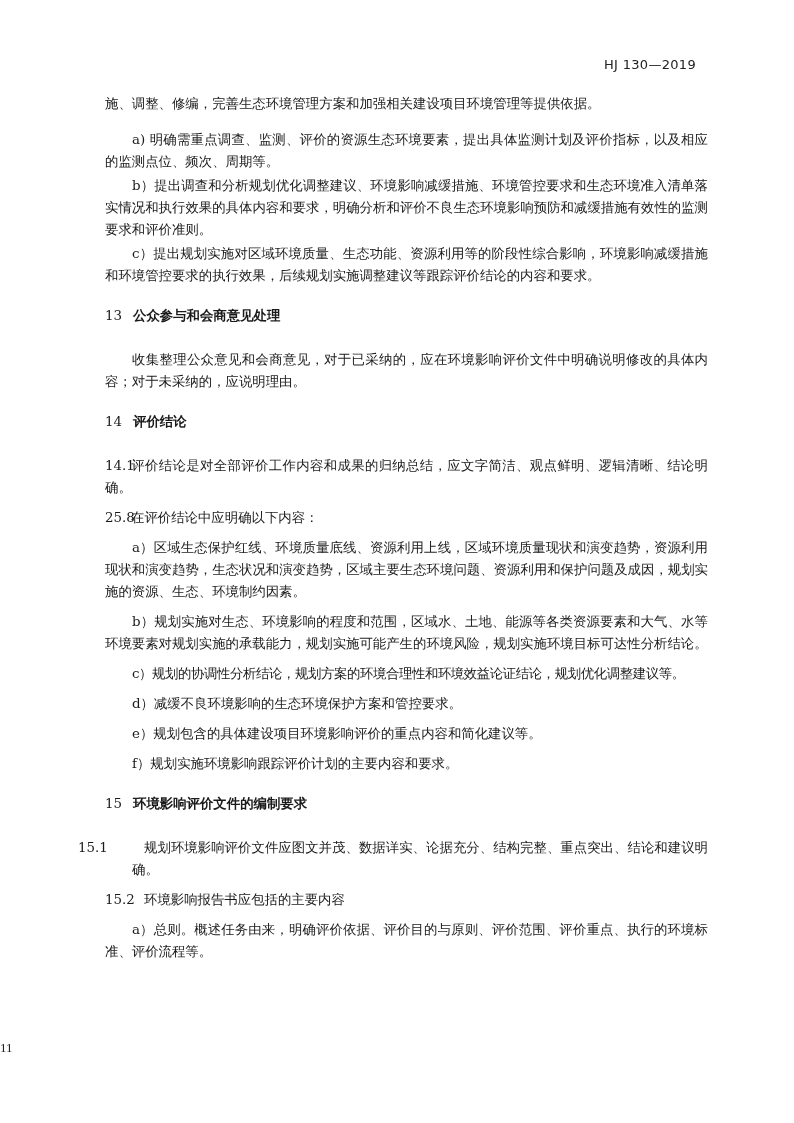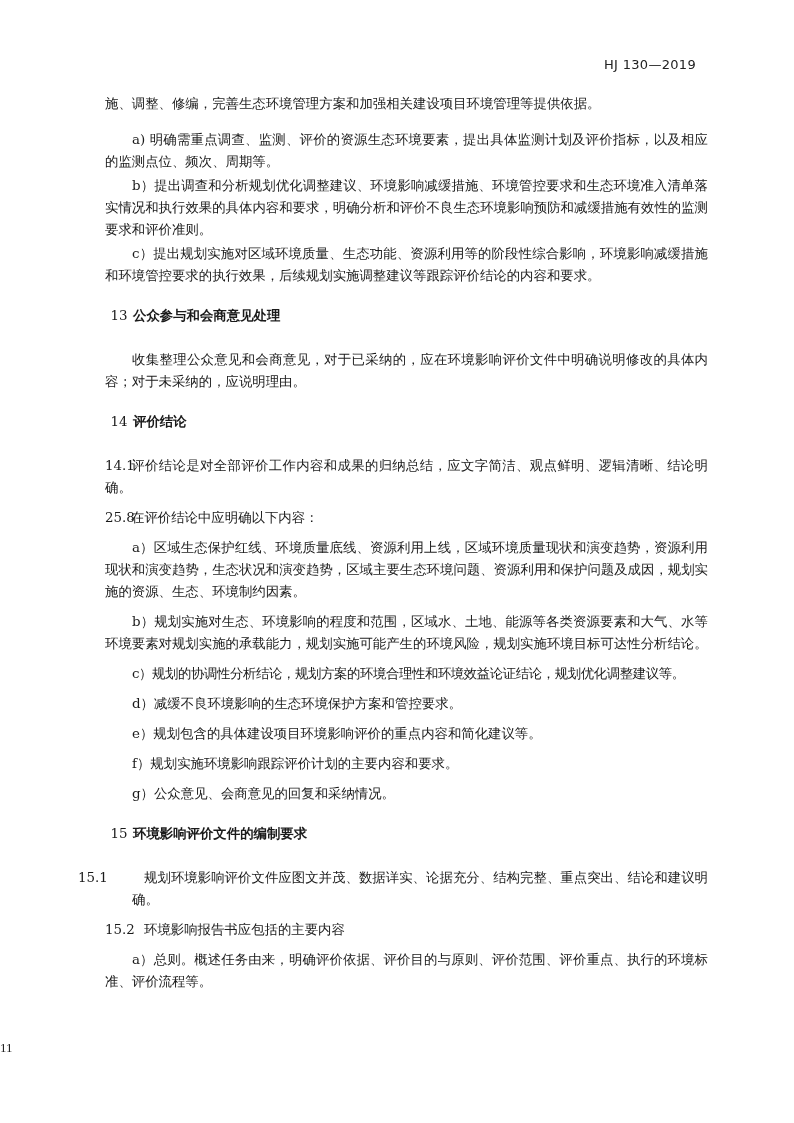--- a/index.html
+++ b/index.html
@@ -25,21 +25,21 @@
     .num.narrow { width: 26px; }
     .hanging { padding-left: 27px; text-indent: -27px; }
     .hanging .num { width: 27px; }
     .heading {
       margin: 18px 0 22px 0;
       font-family: "DejaVu Sans", "Liberation Sans", sans-serif;
       font-weight: bold; font-size: 13.4px;
     }
     .heading .hnum {
       display: inline-block; width: 28px;
-      font-family: "DejaVu Serif", "Liberation Serif", serif; font-weight: normal; text-align: center;
+      font-family: "DejaVu Serif", "Liberation Serif", serif; font-weight: normal;
     }
     .list-item { margin: 0 0 2px 0; text-indent: 27px; text-align: justify; }
     .list-item.gap { margin-bottom: 8px; }
     .page-number {
       position: absolute; top: 1040px; left: 0; width: 794px; 
       font-family: "Liberation Serif", "DejaVu Serif", serif; font-size: 13px; color: #222;
     }
   </style>
 </head>
 <body>
@@ -64,21 +64,20 @@
   <p class="p"><span class="num narrow">14.1</span><span>评价结论是对全部评价工作内容和成果的归纳总结，应文字简洁、观点鲜明、逻辑清晰、结论明确。</span></p>
 
   <p class="p"><span class="num narrow">25.8</span><span>在评价结论中应明确以下内容：</span></p>
 
   <p class="list-item gap">a）区域生态保护红线、环境质量底线、资源利用上线，区域环境质量现状和演变趋势，资源利用现状和演变趋势，生态状况和演变趋势，区域主要生态环境问题、资源利用和保护问题及成因，规划实施的资源、生态、环境制约因素。</p>
   <p class="list-item gap">b）规划实施对生态、环境影响的程度和范围，区域水、土地、能源等各类资源要素和大气、水等环境要素对规划实施的承载能力，规划实施可能产生的环境风险，规划实施环境目标可达性分析结论。</p>
   <p class="list-item gap" style="letter-spacing:-0.4px">c）规划的协调性分析结论，规划方案的环境合理性和环境效益论证结论，规划优化调整建议等。</p>
   <p class="list-item gap">d）减缓不良环境影响的生态环境保护方案和管控要求。</p>
   <p class="list-item gap">e）规划包含的具体建设项目环境影响评价的重点内容和简化建议等。</p>
   <p class="list-item gap">f）规划实施环境影响跟踪评价计划的主要内容和要求。</p>
-  <p class="list-item gap">g）公众意见、会商意见的回复和采纳情况。</p>
 
   <div class="heading"><span class="hnum">15</span><span>环境影响评价文件的编制要求</span></div>
 
   <p class="p hanging"><span class="num" style="width:39px">15.1</span><span>规划环境影响评价文件应图文并茂、数据详实、论据充分、结构完整、重点突出、结论和建议明确。</span></p>
 
   <p class="p"><span class="num wide">15.2</span><span>环境影响报告书应包括的主要内容</span></p>
 
   <p class="list-item">a）总则。概述任务由来，明确评价依据、评价目的与原则、评价范围、评价重点、执行的环境标准、评价流程等。</p>
 
 </div>

